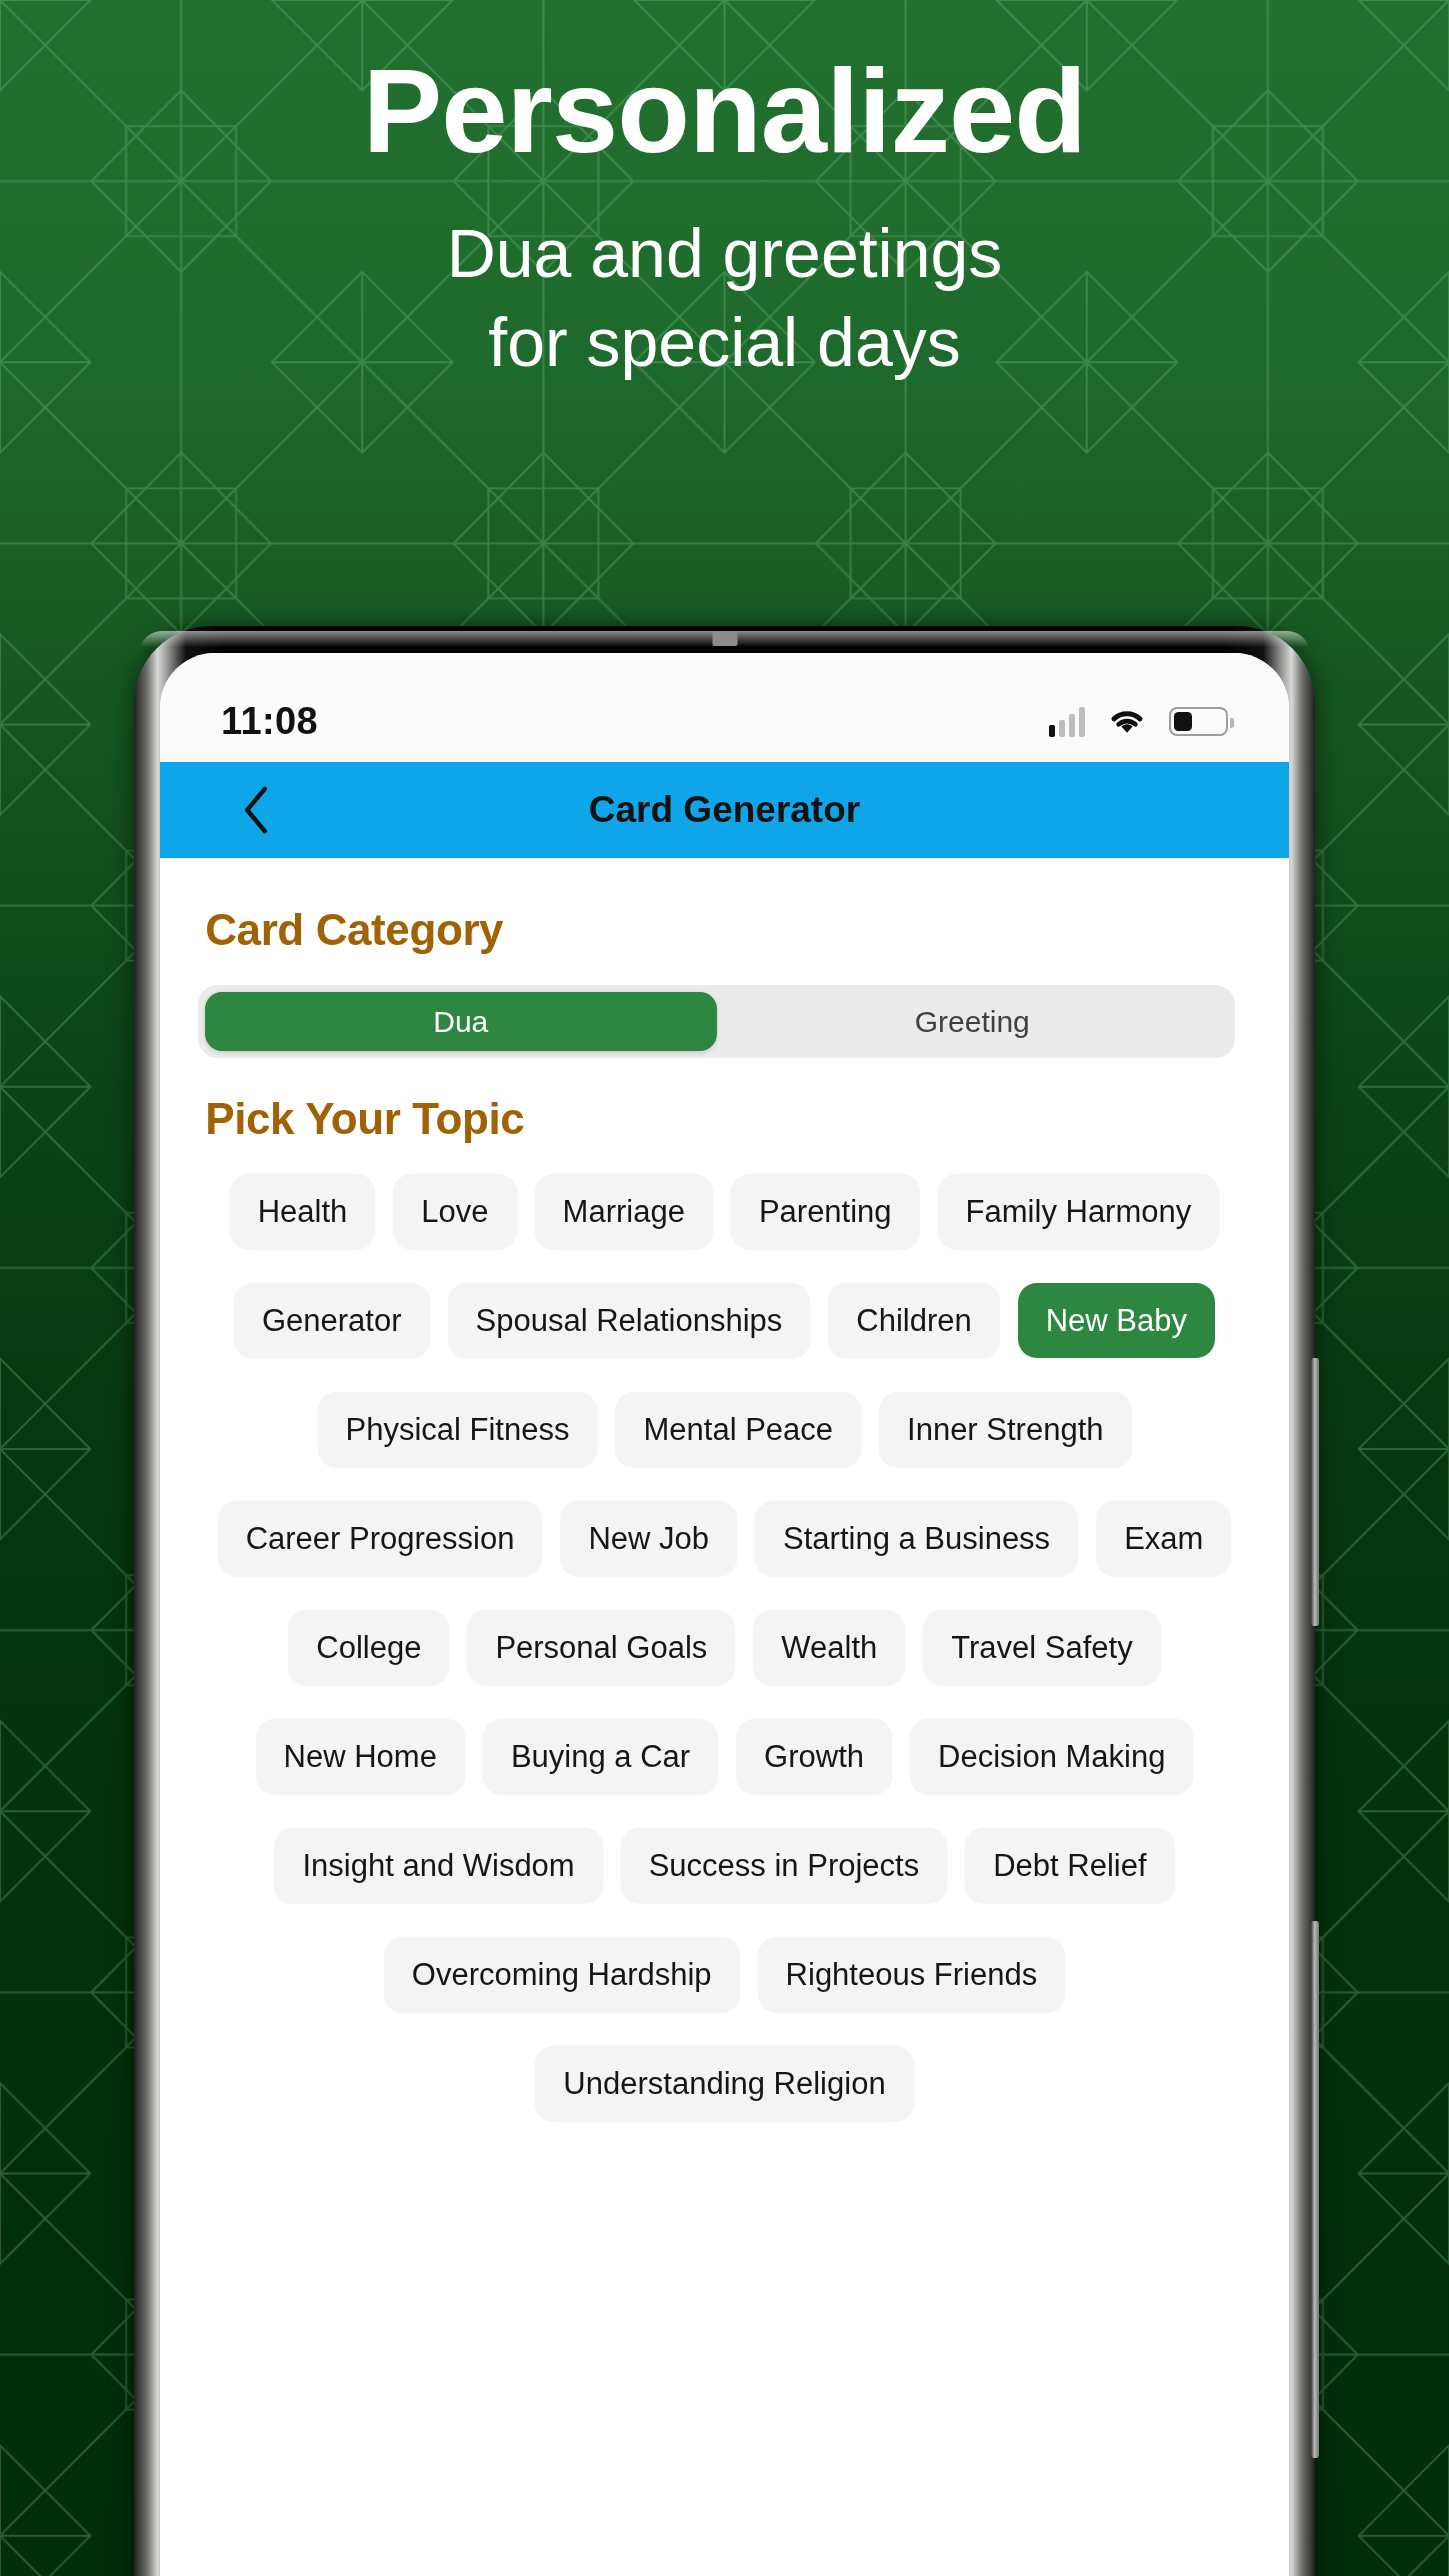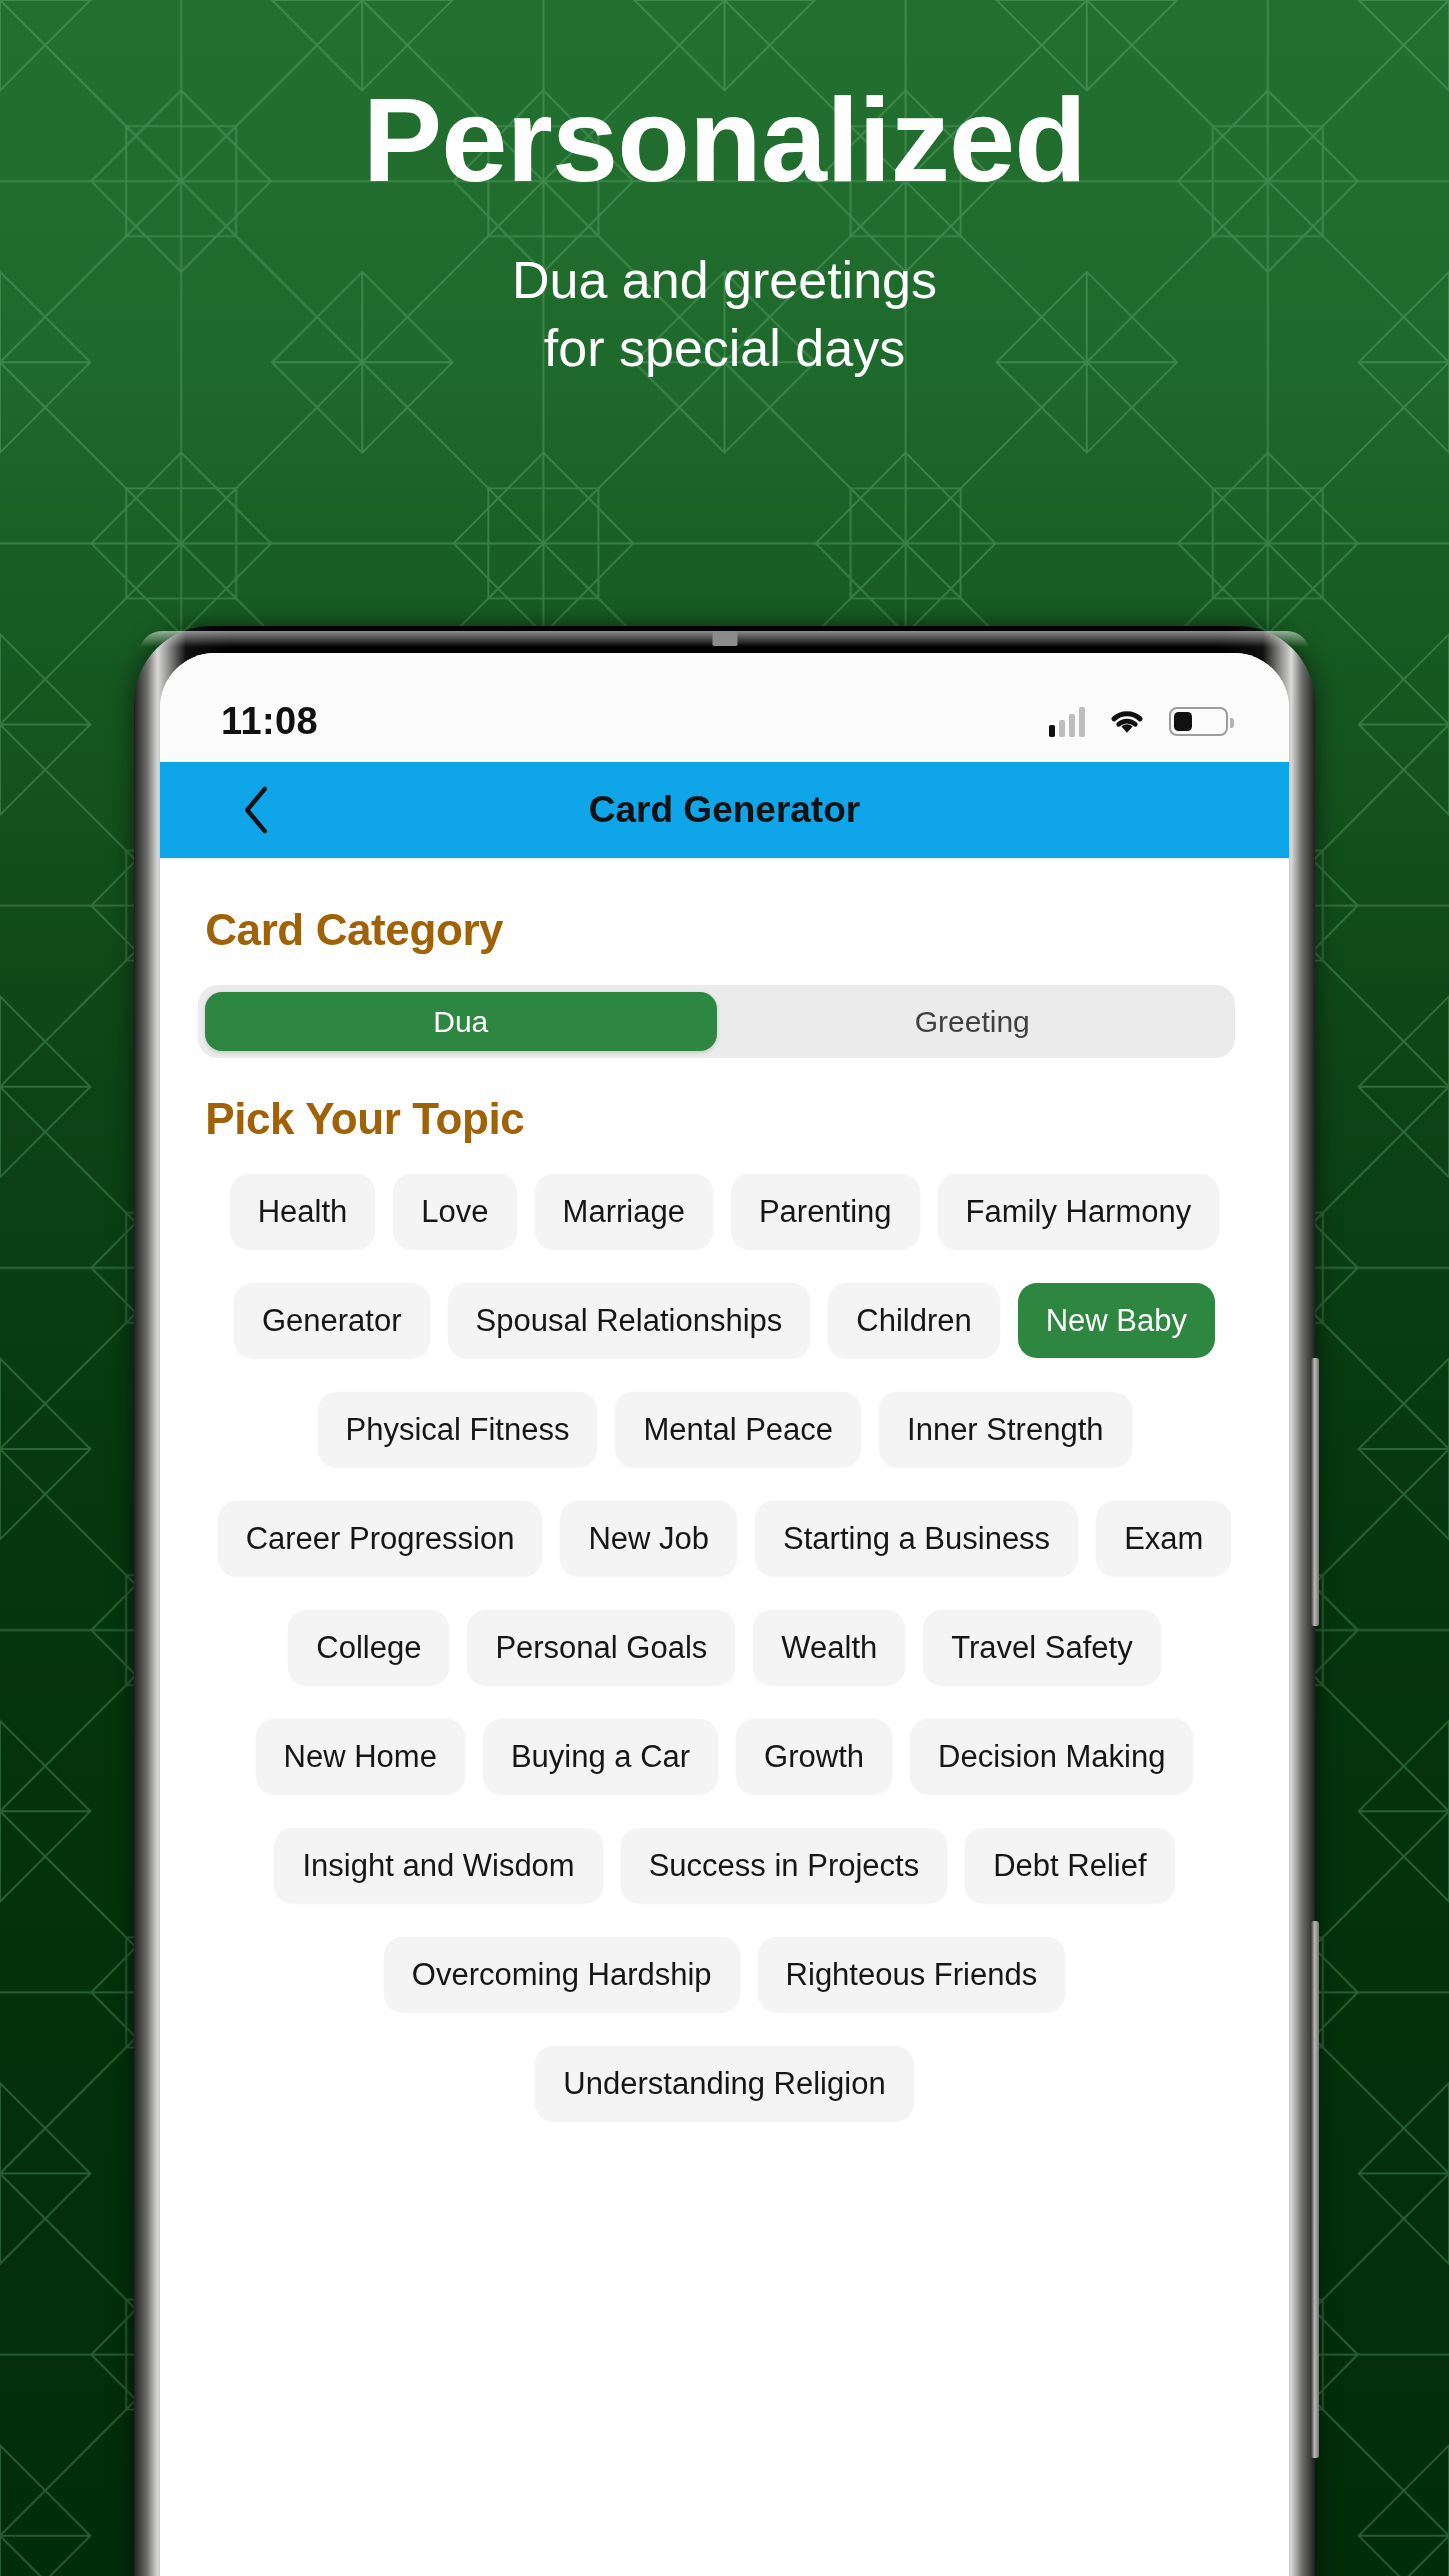--- a/index.html
+++ b/index.html
@@ -33,27 +33,26 @@
   #promo-text {
     position:absolute; left:0; right:0; top:41px;
     text-align:center; color:#ffffff;
     z-index:3;
   }
   #promo-title {
     font-size:119px;
     font-weight:bold;
     letter-spacing:-0.9px;
     line-height:1.18;
-    margin-top:29px;
   }
   #promo-sub {
-    font-size:52px;
+    font-size:68px;
     font-weight:400;
     line-height:1.30;
-    margin-top:37px;
+    margin-top:28px;
   }
   #promo-sub .l { display:block; }
 
   
   #phone {
     position:absolute;
     left:134px; top:626px;
     width:1181px; height:2004px;
     z-index:4;
   }

